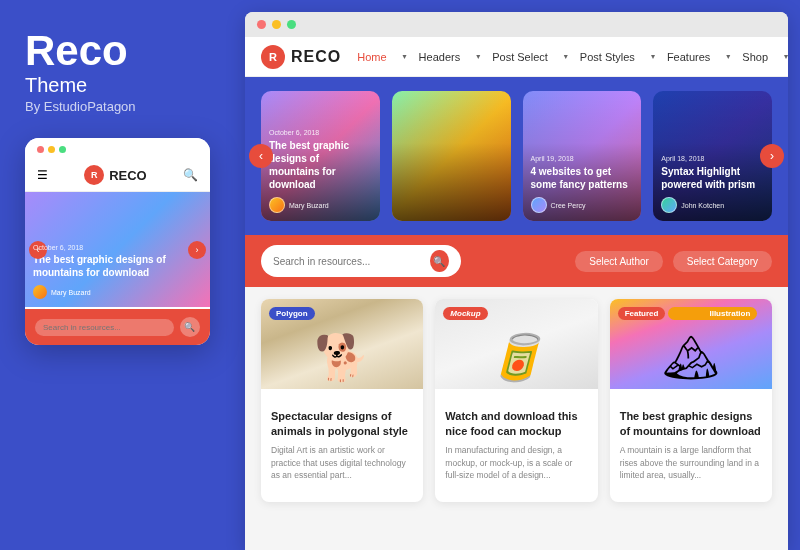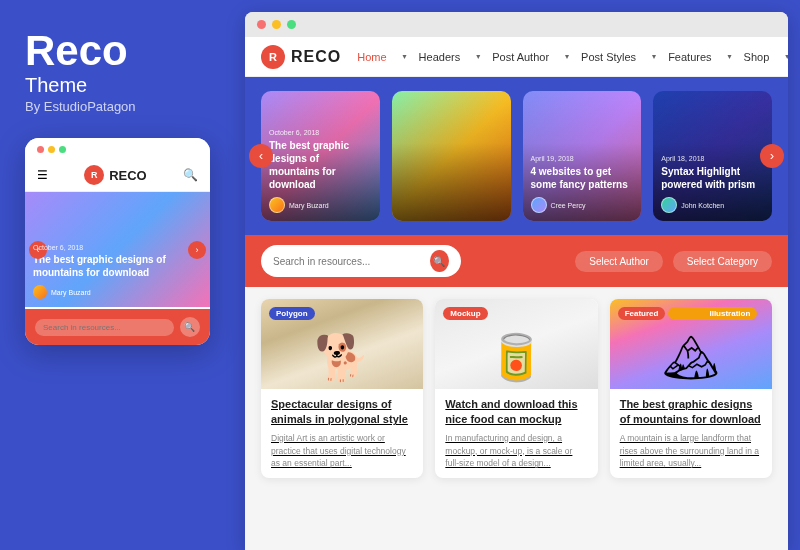--- a/index.html
+++ b/index.html
@@ -386,22 +386,21 @@
       border-radius: 10px;
       font-size: 8px;
       font-weight: 600;
       color: #fff;
     }
     .tag-polygon { background: #3b4fc8; }
     .tag-mockup { background: #e74c3c; }
     .tag-featured { background: #e74c3c; }
     .tag-illustration { background: #f59e0b; margin-left: 4px; padding-left: 41px; }
     .card-body {
-      padding: 8px 10px;
-      text-decoration: underline;
+      padding: 20px 10px;
     }
     .card-title {
       font-size: 11px;
       font-weight: 700;
       color: #222;
       line-height: 1.4;
       margin-bottom: 4px;
     }
     .card-excerpt {
       font-size: 8.5px;
@@ -431,20 +430,21 @@
     .dog-img::after {
       content: '🐕';
       position: absolute;
       bottom: 5px; left: 50%;
       transform: translateX(-50%);
       font-size: 45px;
     }
     .can-img {
       background: linear-gradient(160deg, #e8e8e8 0%, #f5f5f5 50%, #ddd 100%);
       position: relative;
+      font-style: italic;
     }
     .can-img::after {
       content: '🥫';
       position: absolute;
       bottom: 5px; left: 50%;
       transform: translateX(-50%);
       font-size: 45px;
     }
     .mountain-img {
       background: linear-gradient(160deg, #fbbf24 0%, #f472b6 30%, #a78bfa 60%, #60a5fa 100%);
@@ -531,21 +531,21 @@
     </div>
     <div class="nav-item active">
       <span>Home</span>
       <span class="nav-chevron">▾</span>
     </div>
     <div class="nav-item">
       <span>Headers</span>
       <span class="nav-chevron">▾</span>
     </div>
     <div class="nav-item">
-      <span>Post Author</span>
+      <span>Post Select</span>
       <span class="nav-chevron">▾</span>
     </div>
     <div class="nav-item">
       <span>Post Styles</span>
       <span class="nav-chevron">▾</span>
     </div>
     <div class="nav-item">
       <span>Features</span>
       <span class="nav-chevron">▾</span>
     </div>

